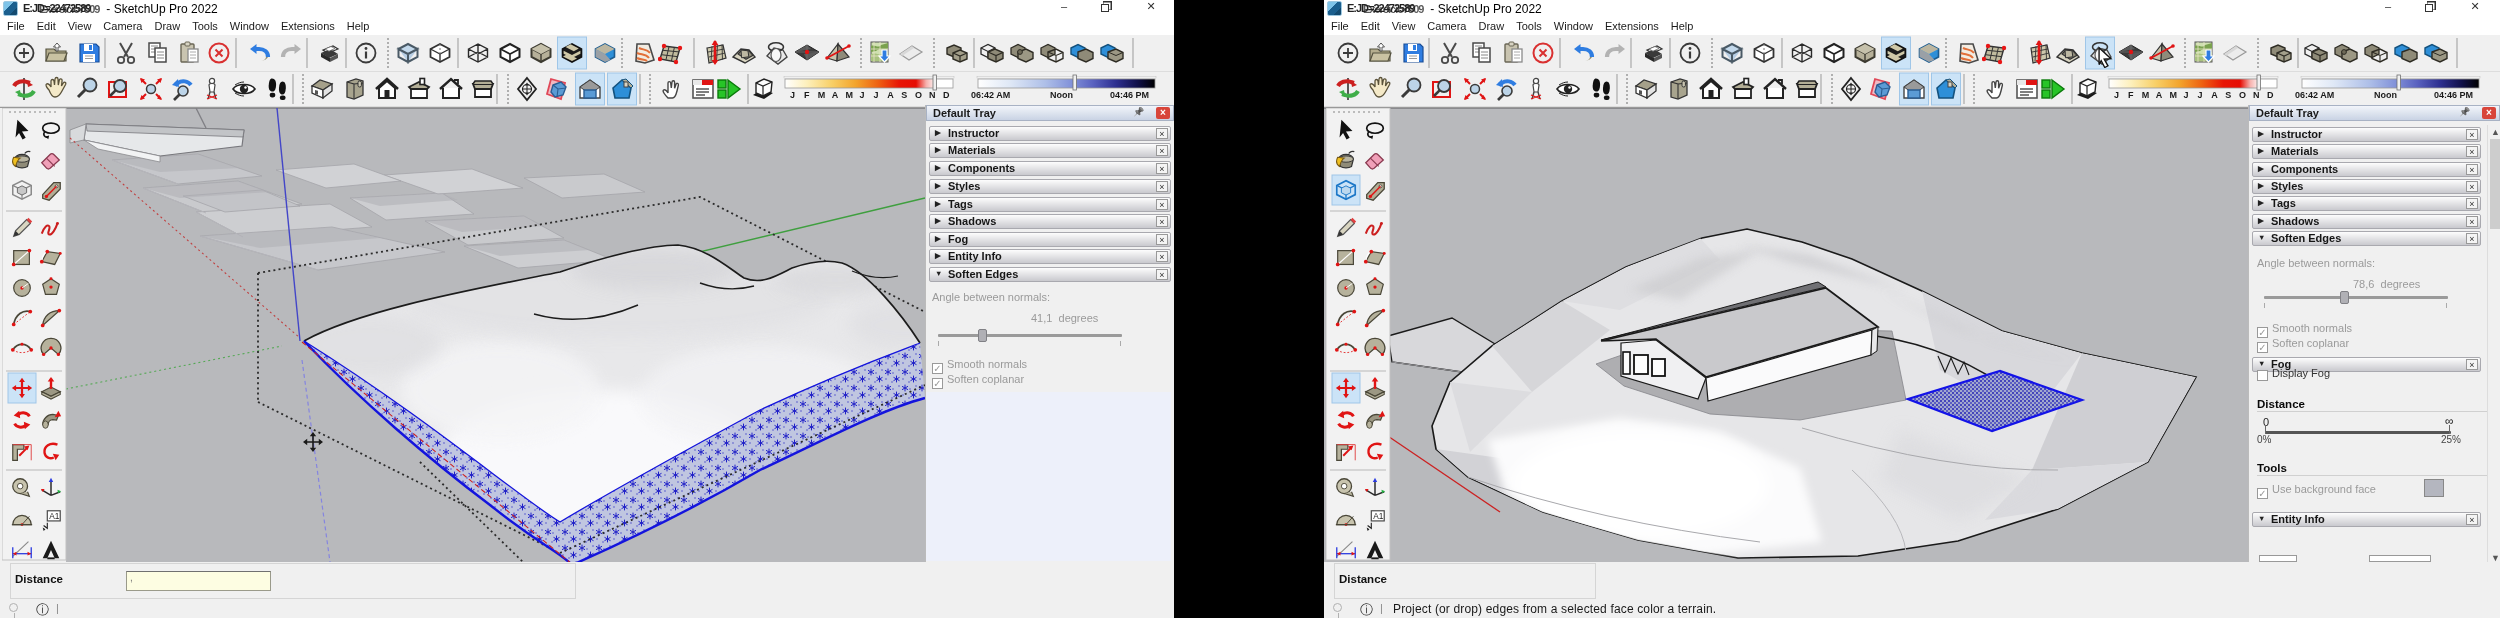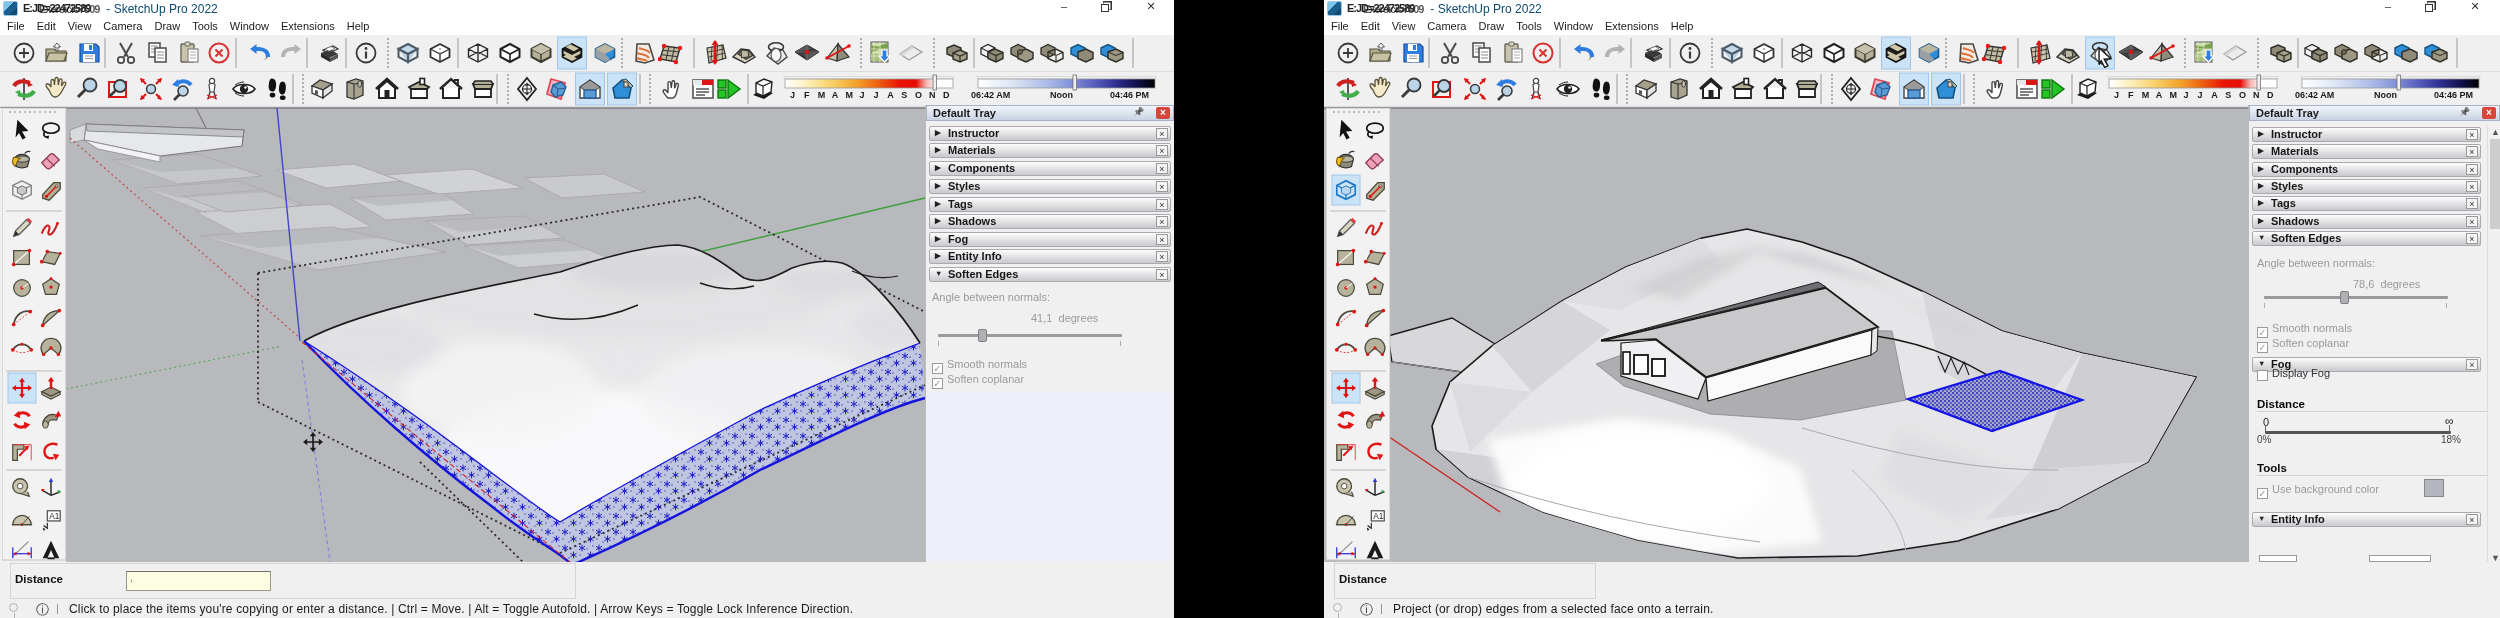--- a/index.html
+++ b/index.html
@@ -3,21 +3,21 @@
 *{margin:0;padding:0;box-sizing:border-box;}
 html,body{width:2500px;height:618px;background:#000;font-family:"Liberation Sans",sans-serif;overflow:hidden;}
 .win{position:absolute;top:0;height:618px;background:#f0f0f0;overflow:hidden;}
 .titlebar{position:absolute;top:0;left:0;right:0;height:18px;background:#fff;}
 .sulogo{position:absolute;left:3px;top:1px;width:15px;height:15px;border-radius:2px;
  background:linear-gradient(135deg,#7ec3e8 0 35%,#1b5f8e 35% 70%,#134a70 70%);border:1px solid #9ec8e0;}
 .scrib{position:absolute;left:23px;top:2px;width:85px;height:13px;overflow:hidden;color:#222;
  font-size:11px;font-weight:bold;font-style:normal;}
 .scrib i{position:absolute;left:0;top:0;font-style:normal;letter-spacing:-1px;}
 .scrib .s2{left:16px;top:1px;opacity:.75;}
-.titletext{position:absolute;left:103px;top:1.5px;font-size:12px;color:#0c4a6e;}
+.titletext{position:absolute;left:103px;top:1.5px;font-size:12px;color:#000000;}
 .wbtn{position:absolute;top:0px;font-size:11px;color:#333;width:16px;text-align:center;}
 .wmax{top:4px;width:8px;height:8px;border:1.3px solid #333;background:#fff;box-shadow:2px -2px 0 -0.5px #fff,2.5px -2.5px 0 0.5px #333;}
 .menubar{position:absolute;top:18px;left:0;right:0;height:17px;background:#fff;font-size:11px;color:#1a1a1a;padding-left:7px;}
 .menubar span{display:inline-block;margin-right:12px;line-height:16px;}
 .toolzone{position:absolute;top:35px;left:0;right:0;height:73px;background:#f0f0f0;
  border-bottom:1px solid #999;box-shadow:inset 0 -36px 0 -35px #dcdcdc;}
 .measure{position:absolute;top:562px;left:0;right:0;height:39px;background:#f0f0f0;}
 .mpanel{position:absolute;top:1px;left:10px;height:36px;border:1px solid #d5d5d5;background:#f0f0f0;}
 .mlabel{position:absolute;top:11px;left:15px;font-size:11.5px;font-weight:bold;color:#111;}
 .minput{position:absolute;top:9px;left:126px;width:145px;height:20px;background:#fdfde2;
@@ -908,21 +908,20 @@
     <div class="measure">
       <div class="mpanel" style="width:566px;"></div>
       <div class="mlabel">Distance</div>
       <div class="minput">,</div>
     </div>
     <div class="status">
       <span class="gpin"></span>
       <span class="gpin2"></span>
       <span class="sico" style="left:36px;color:#333;">ⓘ</span>
       <span class="sbar">|</span>
-      <span class="stext">Click to place the items you're copying or enter a distance. | Ctrl = Move. | Alt = Toggle Autofold. | Arrow Keys = Toggle Lock Inference Direction.</span>
     </div>
   </div>
 <div class="win" style="left:1324px;width:1176px;">
     <div class="titlebar">
       <span class="sulogo"></span>
       <span class="scrib">
         <i>E:JD=22472589</i>
         <i class="s2">Exercicio7509</i>
       </span>
       <span class="titletext">&nbsp;- SketchUp Pro 2022</span>
@@ -1246,24 +1245,24 @@
       </div>
       <div style="position:absolute;top:262px;left:8px;height:13px;"><span class="cb"></span><span style="color:#333;font-size:11px;vertical-align:top;">Display Fog</span></div>
       <div class="blab" style="top:293px;left:8px;">Distance</div>
       <div style="position:absolute;top:306px;left:8px;width:230px;border-top:1px solid #d0d0d0;"></div>
       <div style="position:absolute;top:311px;left:14px;font-size:11px;color:#222;">0</div>
       <div style="position:absolute;top:309px;left:196px;font-size:12px;color:#222;">∞</div>
       <div class="slidertrack" style="top:326px;left:16px;width:186px;background:#555;"></div>
       <div class="tick2" style="top:320px;left:16px;"></div>
       <div class="tick2" style="top:320px;left:200px;"></div>
       <div style="position:absolute;top:329px;left:8px;font-size:10px;color:#444;">0%</div>
-      <div style="position:absolute;top:329px;left:192px;font-size:10px;color:#444;">18%</div>
+      <div style="position:absolute;top:329px;left:192px;font-size:10px;color:#444;">25%</div>
       <div class="blab" style="top:357px;left:8px;">Tools</div>
       <div style="position:absolute;top:370px;left:8px;width:230px;border-top:1px solid #d0d0d0;"></div>
-      <div style="position:absolute;top:378px;left:8px;height:13px;"><span class="cb">✓</span><span style="color:#9a9a9a;font-size:11px;vertical-align:top;">Use background color</span></div>
+      <div style="position:absolute;top:378px;left:8px;height:13px;"><span class="cb">✓</span><span style="color:#9a9a9a;font-size:11px;vertical-align:top;">Use background face</span></div>
       <div style="position:absolute;top:374px;left:175px;width:20px;height:18px;background:#b4b6bf;border:1px solid #888;"></div>
       <div class="sect" style="top:407px;width:229px;">
         <span class="tri">▼</span>
         <span class="slab">Entity Info</span>
         <span class="xbox">×</span>
       </div>
       <div class="blab" style="top:428px;left:8px;margin-top:37px;">5 Entities</div>
       <div style="position:absolute;top:450px;left:10px;width:38px;height:7px;background:#fff;border:1px solid #999;"></div>
       <div style="position:absolute;top:450px;left:120px;width:62px;height:7px;background:#fff;border:1px solid #999;"></div>
       <div style="position:absolute;top:20px;left:238px;width:13px;height:440px;background:#f0f0f0;border-left:1px solid #ddd;">
@@ -1274,14 +1273,14 @@
     </div>
     <div class="measure">
       <div class="mpanel" style="width:262px;"></div>
       <div class="mlabel">Distance</div>
     </div>
     <div class="status">
       <span class="gpin"></span>
       <span class="gpin2"></span>
       <span class="sico" style="left:36px;color:#333;">ⓘ</span>
       <span class="sbar">|</span>
-      <span class="stext">Project (or drop) edges from a selected face onto a terrain.</span>
+      <span class="stext">Project (or drop) edges from a selected face color a terrain.</span>
     </div>
   </div>
 </body></html>

